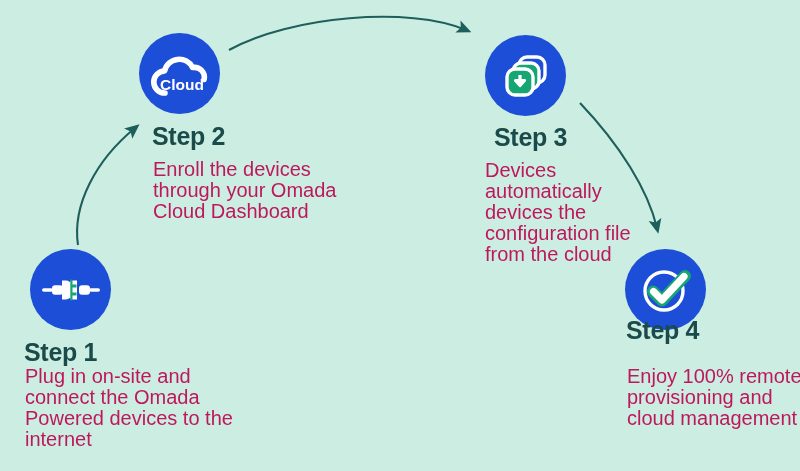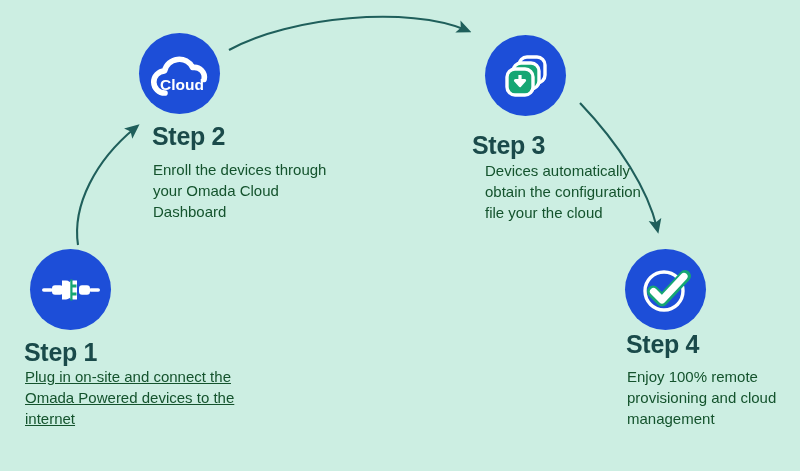--- a/index.html
+++ b/index.html
@@ -42,44 +42,44 @@
   .step-title {
     position: absolute;
     color: #1a4a4a;
     font-size: 25px;
     font-weight: bold;
     letter-spacing: -0.3px;
     white-space: nowrap;
   }
   .step-desc {
     position: absolute;
-    color: #14532d;
-    font-size: 15px;
+    color: #be185d;
+    font-size: 20px;
     line-height: 21px;
     font-weight: normal;
   }
 
   
   #step1-circle { left: 30px; top: 249px; width: 81px; height: 81px; }
   #step1-title  { left: 24px; top: 330px; margin-top: 8px; }
-  #step1-desc   { left: 25px; top: 366px; width: 215px; text-decoration: underline; }
+  #step1-desc   { left: 25px; top: 366px; width: 215px; }
 
   
   #step2-circle { left: 139px; top: 33px; width: 81px; height: 81px; }
   #step2-title  { left: 152px; top: 122px; }
   #step2-desc   { left: 153px; top: 159px; width: 200px; }
 
   
   #step3-circle { left: 485px; top: 35px; width: 81px; height: 81px; }
-  #step3-title  { left: 472px; top: 123px; margin-top: 8px; }
+  #step3-title  { left: 494px; top: 123px; }
   #step3-desc   { left: 485px; top: 160px; width: 175px; }
 
   
   #step4-circle { left: 625px; top: 249px; width: 81px; height: 81px; }
-  #step4-title  { left: 626px; top: 330px; }
+  #step4-title  { left: 626px; top: 316px; }
   #step4-desc   { left: 627px; top: 366px; width: 175px; }
 </style>
 </head>
 <body>
 
 <div id="canvas">
 
   <svg class="arrow-layer" viewBox="0 0 800 471">
     <defs>
       <marker id="arrowhead" markerWidth="7" markerHeight="7" refX="4.2" refY="3.5" orient="auto">
@@ -129,21 +129,21 @@
       <span>
         <svg width="48" height="48" viewBox="0 0 48 48">
           <rect x="17" y="5" width="26" height="26" rx="8" fill="none" stroke="#ffffff" stroke-width="3.4"></rect>
           <rect x="11" y="11" width="26" height="26" rx="8" fill="#16a673" stroke="#ffffff" stroke-width="3.4"></rect>
           <rect x="5" y="17" width="26" height="26" rx="8" fill="#16a673" stroke="#ffffff" stroke-width="3.4"></rect>
           <path d="M18,23 v9 M13.5,28.5 L18,33.5 L22.5,28.5 z" fill="#ffffff" stroke="#ffffff" stroke-width="3.2" stroke-linejoin="round" stroke-linecap="butt"></path>
         </svg>
       </span>
     </div>
     <div class="step-title" id="step3-title">Step 3</div>
-    <div class="step-desc" id="step3-desc">Devices automatically obtain the configuration file your the cloud</div>
+    <div class="step-desc" id="step3-desc">Devices automatically devices the configuration file from the cloud</div>
   </div>
 
   <div class="step">
     <div class="circle" id="step4-circle">
       <span>
         <svg width="52" height="52" viewBox="0 0 52 52">
           <circle cx="24" cy="27" r="19" fill="none" stroke="#ffffff" stroke-width="3.4"></circle>
           <path d="M13,27.5 L22,36.5 L45,12" fill="none" stroke="#16a673" stroke-width="12" stroke-linecap="round" stroke-linejoin="round"></path>
           <path d="M13.5,27.5 L22,36 L44,12.5" fill="none" stroke="#ffffff" stroke-width="7.2" stroke-linecap="round" stroke-linejoin="round"></path>
         </svg>

